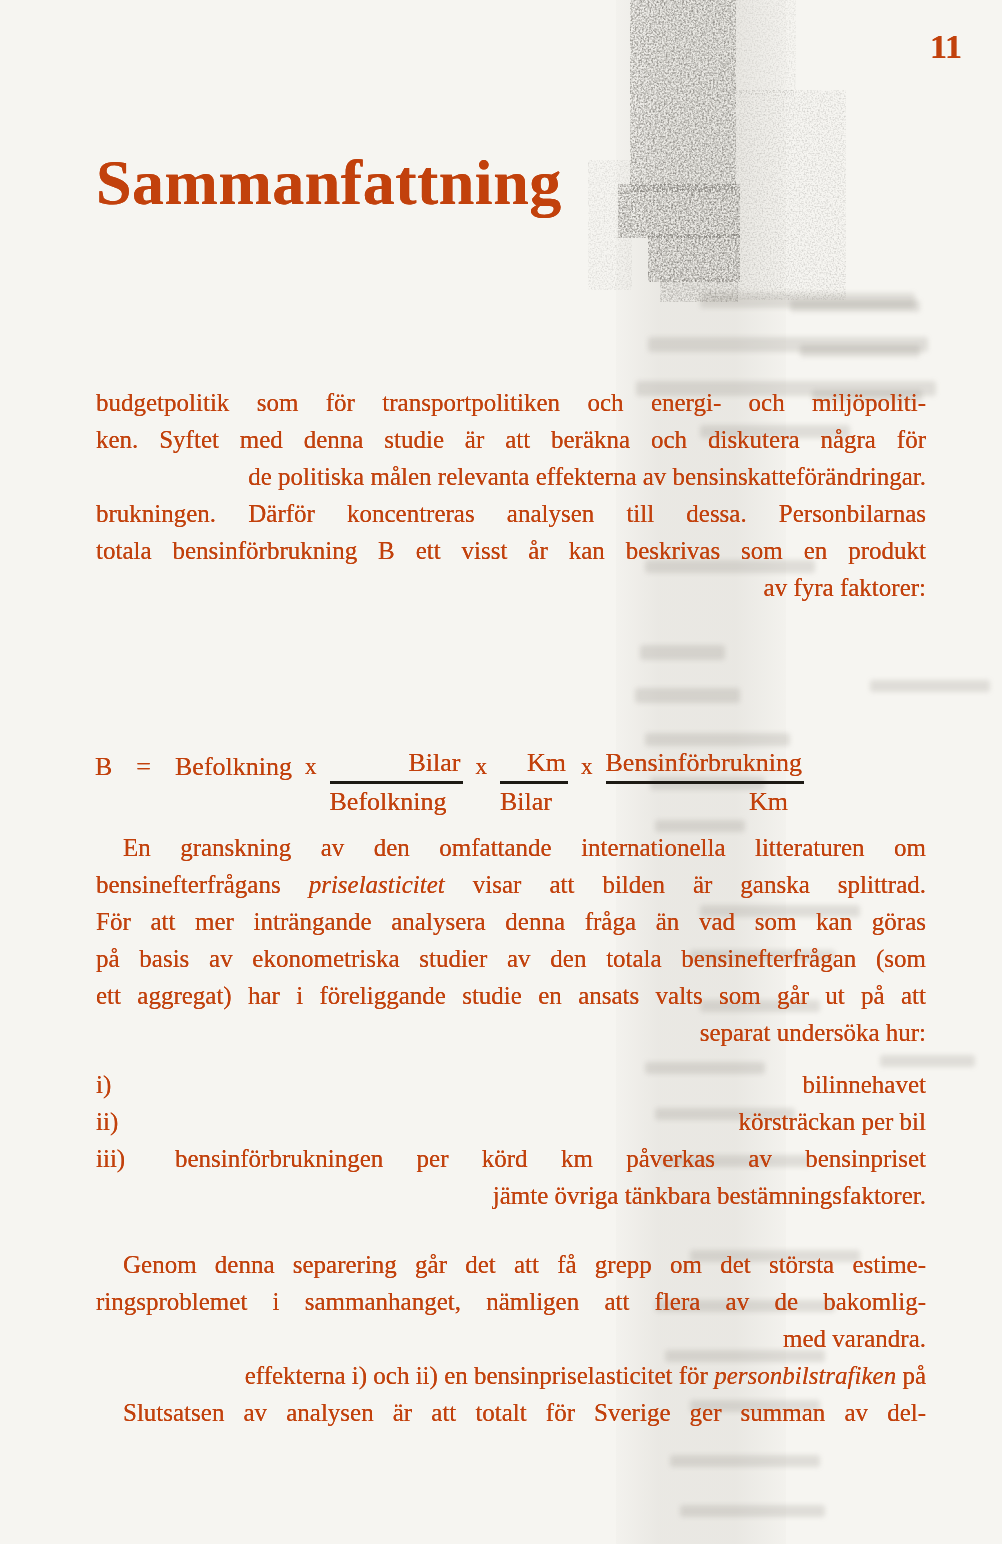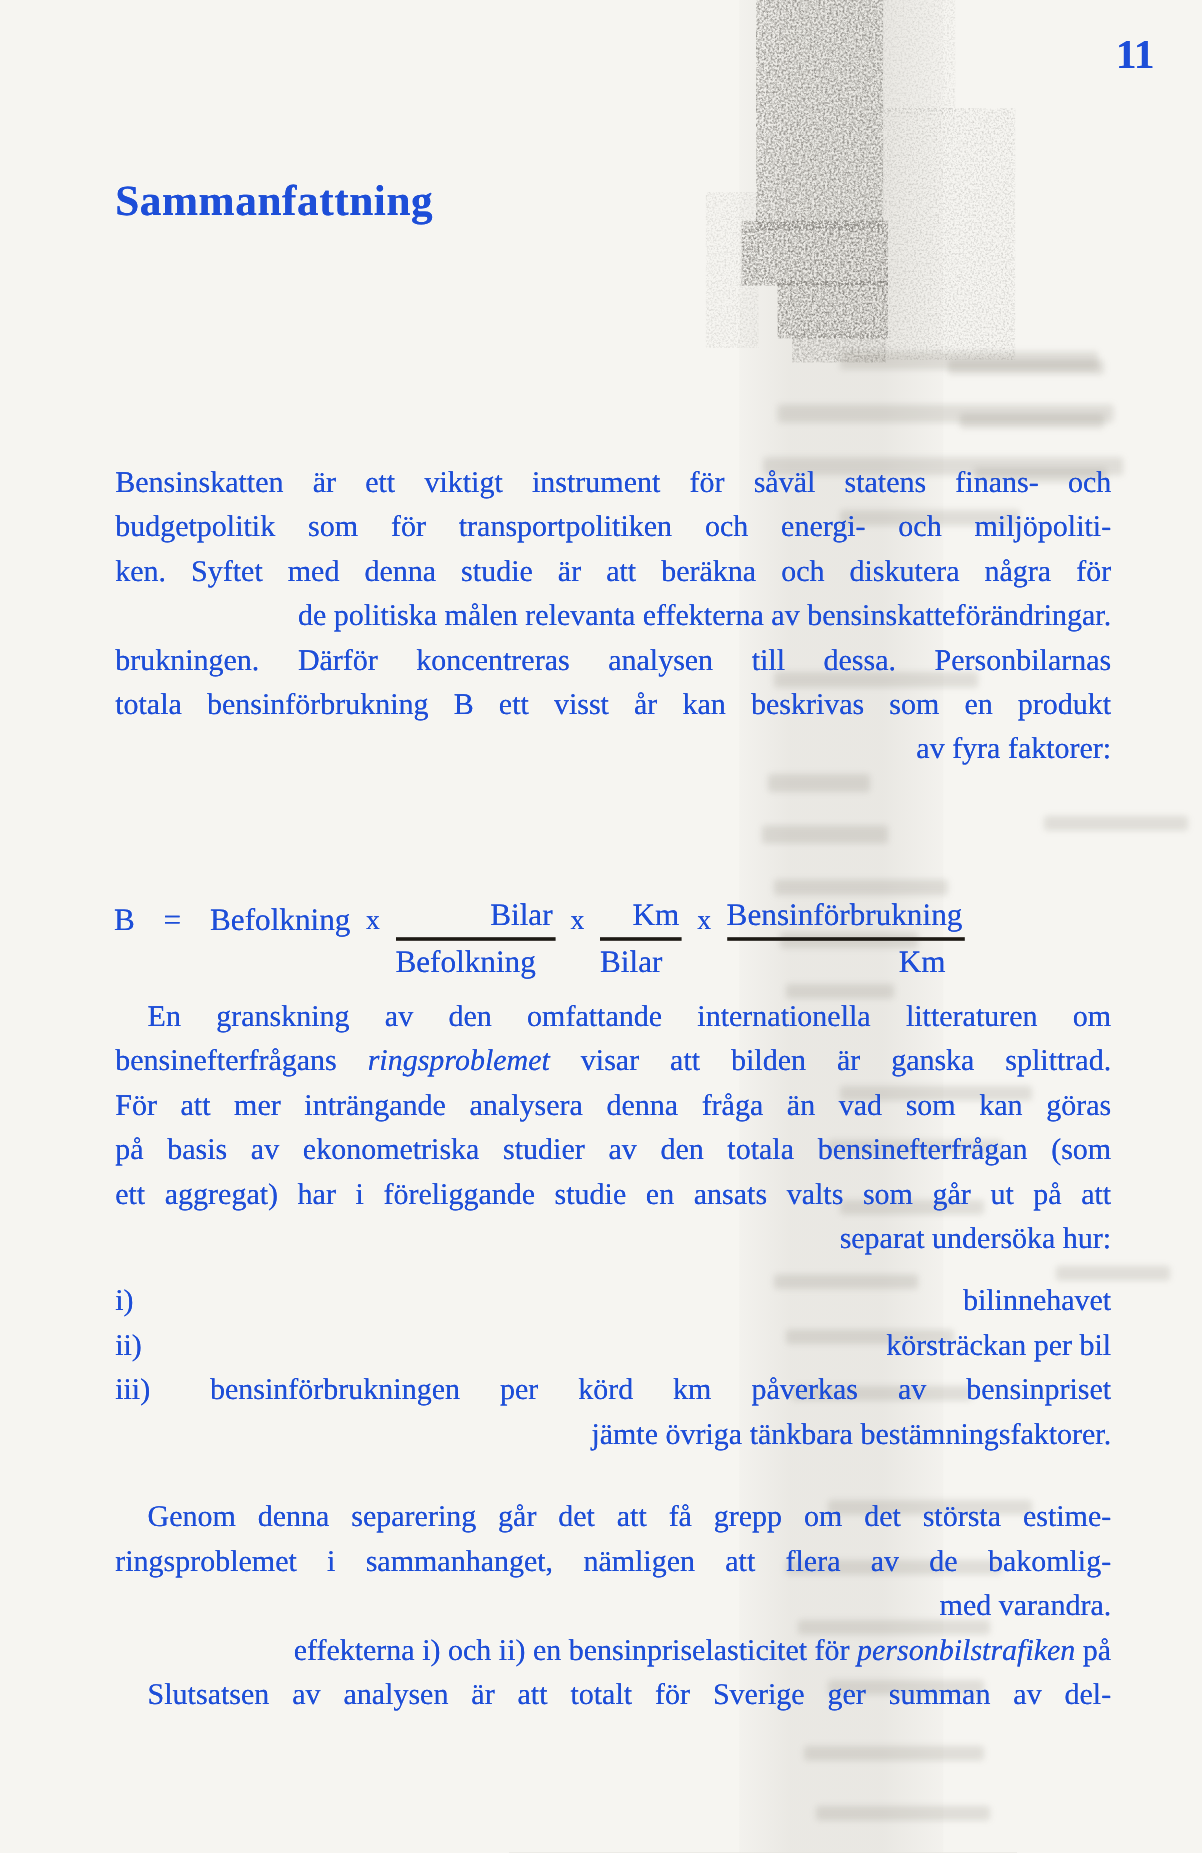--- a/index.html
+++ b/index.html
@@ -1,21 +1,21 @@
 <!DOCTYPE html>
 <html lang="sv"><head>
 <meta charset="utf-8">
 <style>
   html,body{margin:0;padding:0;background:#dcdad5;}
   .page{
     position:relative;
     width:1002px;height:1544px;
     background:#f6f5f1;
     font-family:"Liberation Serif","DejaVu Serif",serif;
-    color:#1d4ed8;
+    color:#c2410c;
     overflow:hidden;
   }
   .artifact{position:absolute;z-index:1;pointer-events:none;}
   .band{
     left:616px;top:0;width:170px;height:1544px;
     background:linear-gradient(90deg,
       rgba(146,140,130,0.03) 0%,
       rgba(146,140,130,0.12) 25%,
       rgba(146,140,130,0.13) 70%,
       rgba(146,140,130,0.03) 100%);
@@ -29,21 +29,21 @@
   .pagenum{
     position:absolute;z-index:3;
     left:924px;top:28px;width:44px;
     font-size:34px;font-weight:700;
     text-align:center;
     text-shadow:0 0 .4px currentColor;
   }
   .title{
     position:absolute;z-index:3;
     left:96px;top:146px;margin:0;
-    font-size:36px;font-weight:700;letter-spacing:.5px;
+    font-size:64px;font-weight:700;letter-spacing:.5px;
     text-shadow:0 0 .5px currentColor;
   }
   .flow,.rlist{
     position:absolute;z-index:3;
     left:96px;width:830px;
     font-size:25px;line-height:37px;
     text-shadow:0 0 .45px currentColor;
   }
   #blockA{top:384px;}
   #blockB{top:829px;}
@@ -128,21 +128,20 @@
       <div class="ghost" style="left: 690px; top: 1400px; width: 130px; height: 12px;"></div>
       <div class="ghost" style="left: 670px; top: 1455px; width: 150px; height: 12px;"></div>
       <div class="ghost" style="left: 680px; top: 1505px; width: 145px; height: 12px;"></div>
     </div>
 
   <div class="pagenum">11</div>
 
   <h1 class="title">Sammanfattning</h1>
 
   <div class="flow" id="blockA">
-      <div class="line j">Bensinskatten är ett viktigt instrument för såväl statens finans- och</div>
       <div class="line j">budgetpolitik som för transportpolitiken och energi- och miljöpoliti-</div>
       <div class="line j">ken. Syftet med denna studie är att beräkna och diskutera några för</div>
       <div class="line last">de politiska målen relevanta effekterna av bensinskatteförändringar.</div>
       <div class="line j">brukningen. Därför koncentreras analysen till dessa. Personbilarnas</div>
       <div class="line j">totala bensinförbrukning B ett visst år kan beskrivas som en produkt</div>
       <div class="line last">av fyra faktorer:</div>
     </div>
 
   <div id="formula">
       <span class="fB">B</span>
@@ -160,21 +159,21 @@
       </span>
       <span class="fop">x</span>
       <span class="frac">
         <span class="num">Bensinförbrukning</span>
         <span class="den">Km</span>
       </span>
     </div>
 
   <div class="flow" id="blockB">
       <div class="line j ind">En granskning av den omfattande internationella litteraturen om</div>
-      <div class="line j">bensinefterfrågans <i>ringsproblemet</i> visar att bilden är ganska splittrad.</div>
+      <div class="line j">bensinefterfrågans <i>priselasticitet</i> visar att bilden är ganska splittrad.</div>
       <div class="line j">För att mer inträngande analysera denna fråga än vad som kan göras</div>
       <div class="line j">på basis av ekonometriska studier av den totala bensinefterfrågan (som</div>
       <div class="line j">ett aggregat) har i föreliggande studie en ansats valts som går ut på att</div>
       <div class="line last">separat undersöka hur:</div>
     </div>
 
   <div class="flow rlist" id="list">
       <div class="li">
         <div class="mk">i)</div>
         <div class="it">

